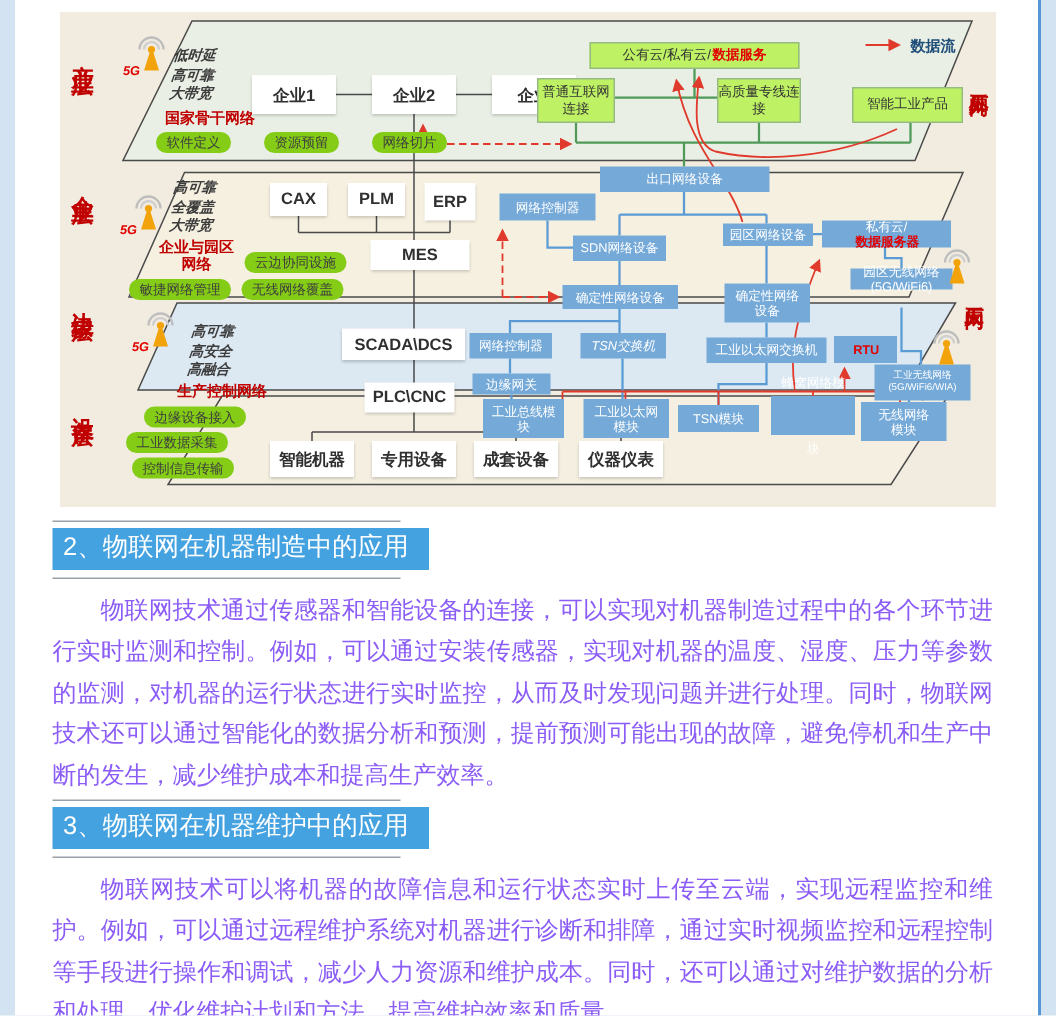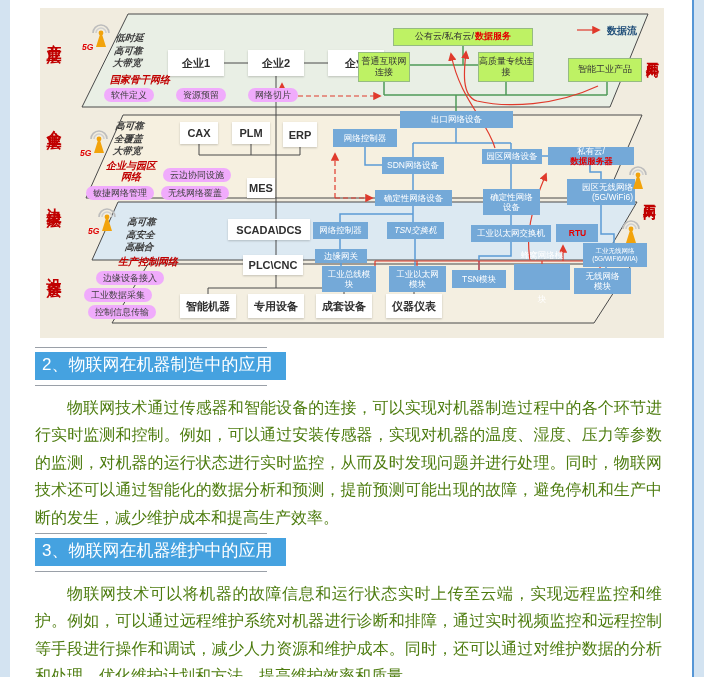--- a/index.html
+++ b/index.html
@@ -8,34 +8,34 @@
   .card{position:absolute;left:10px;top:0;width:682px;height:677px;background:#ffffff;border-right:2px solid #5596d6}
   .diagram{position:absolute;left:30px;top:8px;width:624px;height:330px;background:#f1ecdf}
   .diagram svg.lines{position:absolute;left:0;top:0}
   .nodes{position:absolute;inset:0}
   .node{position:absolute;box-sizing:border-box;display:flex;flex-direction:column;align-items:center;justify-content:center;text-align:center}
   .white{background:#ffffff;color:#2f2f2f;font-weight:bold;font-size:11px;box-shadow:0 1px 2px rgba(0,0,0,.2)}
   .blue{background:#74a9d8;color:#fff;font-size:8.5px;line-height:1.18;padding:1px 2px}
   .blue.tiny{font-size:6.5px}
   .green{background:#bef264;color:#333;font-size:9px;line-height:1.25;border:1px solid #96bb82;flex-direction:row}
   .green .red,.blue .red{margin-left:1px}
-  .pill{background:#f0abfc;color:#3e3e3e;font-size:9px;border-radius:8px;padding:1px 7px;white-space:nowrap;height:14px;flex-direction:row}
+  .pill{background:#84cc16;color:#3e3e3e;font-size:9px;border-radius:8px;padding:1px 7px;white-space:nowrap;height:14px;flex-direction:row}
   .feat{font-style:italic;font-weight:bold;font-size:9.5px;color:#3d3d3d;line-height:12.5px;align-items:flex-start;transform:skewX(-6deg)}
-  .netname{font-style:italic;font-weight:bold;font-size:10px;color:#c00000;line-height:11px}
+  .netname{font-weight:bold;font-size:10px;color:#c00000;line-height:11px}
   .layer-label{writing-mode:vertical-rl;text-orientation:upright;color:#c00000;font-weight:bold;font-size:15px;letter-spacing:3px}
   .side-label{writing-mode:vertical-rl;text-orientation:upright;color:#c00000;font-weight:bold;font-size:13px;letter-spacing:1px}
   .legend-text{color:#1f4e79;font-size:10px;font-weight:bold}
   .red{color:#e30000;font-weight:bold}
   .antenna{position:absolute;width:30px;height:26px}
   .antenna .g5{position:absolute;left:-4px;bottom:-4px;color:#e00000;font-weight:bold;font-style:italic;font-size:8.5px}
   .sec{position:absolute;left:25px;right:30px}
   .sec1{top:347px}.sec2{top:533px}
   .rule{height:1px;background:#9aa0a8;width:232px}
   .sec h2{display:inline-block;margin:4px 0 5px;background:#45a2e0;color:#fff;font-size:17px;font-weight:normal;line-height:1.35;padding:2px 14px 3px 7px}
-  .sec p{margin:8px 0 0;font-size:16px;line-height:27.5px;color:#4d7c0f;text-align:justify;text-indent:2em}
+  .sec p{margin:8px 0 0;font-size:16px;line-height:27.5px;color:#8b5cf6;text-align:justify;text-indent:2em}
 </style>
 </head>
 <body>
 
 <div class="page">
   <div class="card">
 
     <div class="diagram">
       <svg class="lines" width="624" height="330" viewBox="0 0 624 330">
         <defs>
@@ -102,30 +102,30 @@
             <div>全覆盖</div>
             <div>大带宽</div>
           </div>
           <div class="node netname" style="left: 56px; top: 152px; width: 70px;">
             <div>企业与园区</div>
             <div>网络</div>
           </div>
           <div class="node white" style="left: 140px; top: 114px; width: 38px; height: 22px;">CAX</div>
           <div class="node white" style="left: 192px; top: 114px; width: 38px; height: 22px;">PLM</div>
           <div class="node white" style="left: 243px; top: 114px; width: 34px; height: 25px;">ERP</div>
-          <div class="node white" style="left: 207px; top: 170px; width: 28px; height: 20px;">MES</div>
+          <div class="node white" style="left: 207px; top: 152px; width: 66px; height: 20px;">MES</div>
           <div class="node pill" style="left: 123px; top: 160px;">云边协同设施</div>
           <div class="node pill" style="left: 46px; top: 178px;">敏捷网络管理</div>
           <div class="node pill" style="left: 121px; top: 178px;">无线网络覆盖</div>
           <div class="node blue" style="left: 360px; top: 103px; width: 113px; height: 17px;">出口网络设备</div>
           <div class="node blue" style="left: 293px; top: 121px; width: 64px; height: 18px;">网络控制器</div>
           <div class="node blue" style="left: 342px; top: 149px; width: 62px; height: 17px;">SDN网络设备</div>
           <div class="node blue" style="left: 442px; top: 141px; width: 60px; height: 15px;">园区网络设备</div>
           <div class="node blue" style="left: 508px; top: 139px; width: 86px; height: 18px;">私有云/<span class="red">数据服务器</span></div>
-          <div class="node blue" style="left: 527px; top: 171px; width: 68px; height: 26px; align-items: flex-end;">
+          <div class="node blue" style="left: 527px; top: 171px; width: 68px; height: 14px;">
             <div>园区无线网络</div>
             <div>(5G/WiFi6)</div>
           </div>
           <div class="node blue" style="left: 335px; top: 182px; width: 77px; height: 16px;">确定性网络设备</div>
           <div class="node blue" style="left: 443px; top: 181px; width: 57px; height: 26px;">
             <div>确定性网络</div>
             <div>设备</div>
           </div>
           <div class="node layer-label" style="left: 4px; top: 188px;">边缘层</div>
           <div class="node feat" style="left: 86px; top: 208px;">

